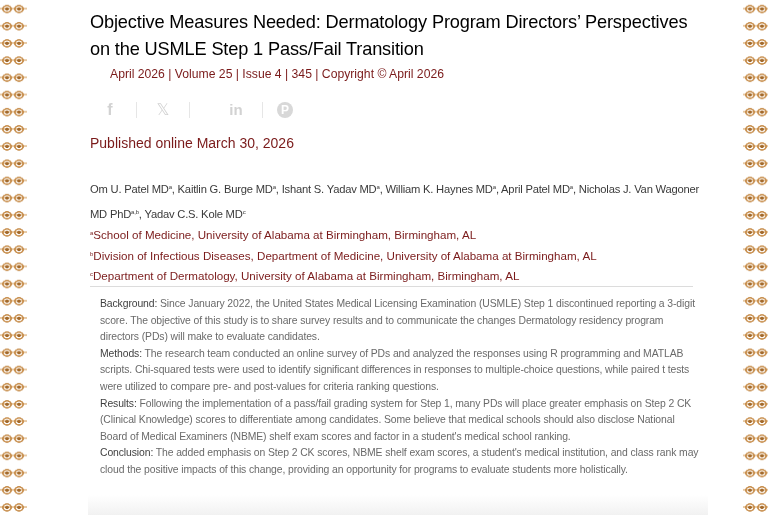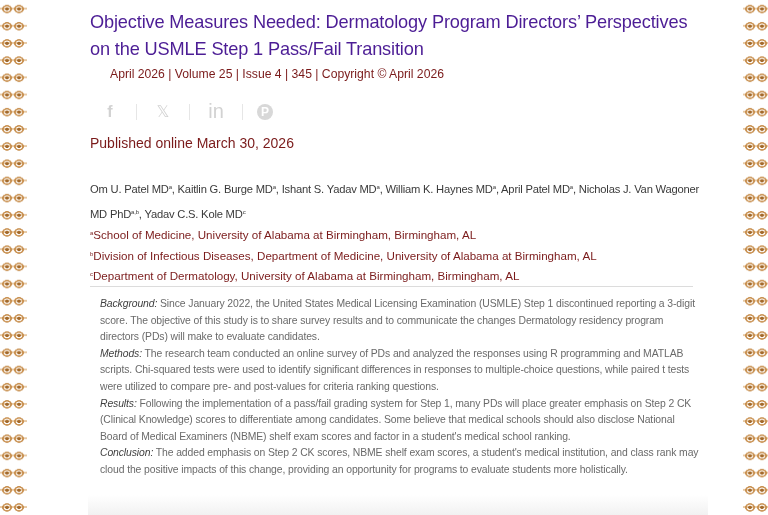--- a/index.html
+++ b/index.html
@@ -20,35 +20,35 @@
     background-size: 27px 17.2px;
     background-repeat: repeat-y;
   }
   .border-left { left: 0; }
   .border-right { right: 0; width: 25px; background-size: 25px 17.2px; }
 
   .content { position: absolute; left: 90px; top: 0; width: 620px; }
 
   .title {
     margin: 0; position: absolute; top: 9px; left: 0; width: 620px;
-    font-size: 18.2px; line-height: 27px; color: #4c1d95; font-weight: normal;
+    font-size: 18.2px; line-height: 27px; color: #000000; font-weight: normal;
     letter-spacing: -0.15px;
   }
   .meta {
     position: absolute; top: 67px; left: 0;
     font-size: 12.2px; color: #7a1a1a; white-space: nowrap; margin-left: 20px;
   }
   .share {
     position: absolute; top: 100px; left: 8px; display: flex; align-items: center;
     color: #d2d2d2; font-size: 16px;
   }
   .share .sicon { width: 24px; text-align: center; cursor: pointer; }
   .share .sep { width: 1px; height: 16px; background: #e6e6e6; margin: 0 14px; }
   .share .fb { font-family: "Liberation Sans", sans-serif; font-weight: bold; }
-  .share .li { font-weight: normal; font-size: 20px; }
+  .share .li { font-weight: bold; font-size: 15px; margin-left: 20px; }
   .share .pin {
     width: 16px; height: 16px; border-radius: 50%; background: #d8d8d8; color: #fff;
     font-size: 12px; line-height: 16px; font-weight: bold; text-align: center;
   }
   .published {
     position: absolute; top: 135px; left: 0; font-size: 14px; color: #7a1a1a; white-space: nowrap;
   }
   .authors {
     position: absolute; top: 176px; left: 0; width: 620px;
     font-size: 11.2px; line-height: 23px; color: #3a3a3a; letter-spacing: -0.2px;
@@ -65,21 +65,21 @@
   }
   .abstract {
     position: absolute; top: 296px; left: 10px; width: 600px;
   }
   .abstract-head {
     font-size: 10.6px; font-weight: bold; color: #7a1a1a; letter-spacing: 0.1px; margin: 0 0 15px 0;
   }
   .abstract-body {
     font-size: 10.4px; line-height: 16.6px; color: #6a6a6a; letter-spacing: -0.1px;
   }
-  .abstract-body .lbl { color: #3f3f3f; font-style: italic; }
+  .abstract-body .lbl { color: #3f3f3f; }
   .fade {
     position: absolute; left: 88px; top: 495px; width: 620px; height: 20px;
     background: linear-gradient(to bottom, rgba(245,245,245,0), rgba(240,240,240,0.9));
   }
 </style>
 </head>
 <body>
 
 <div class="border-strip border-left"></div>
 <div class="border-strip border-right"></div>

